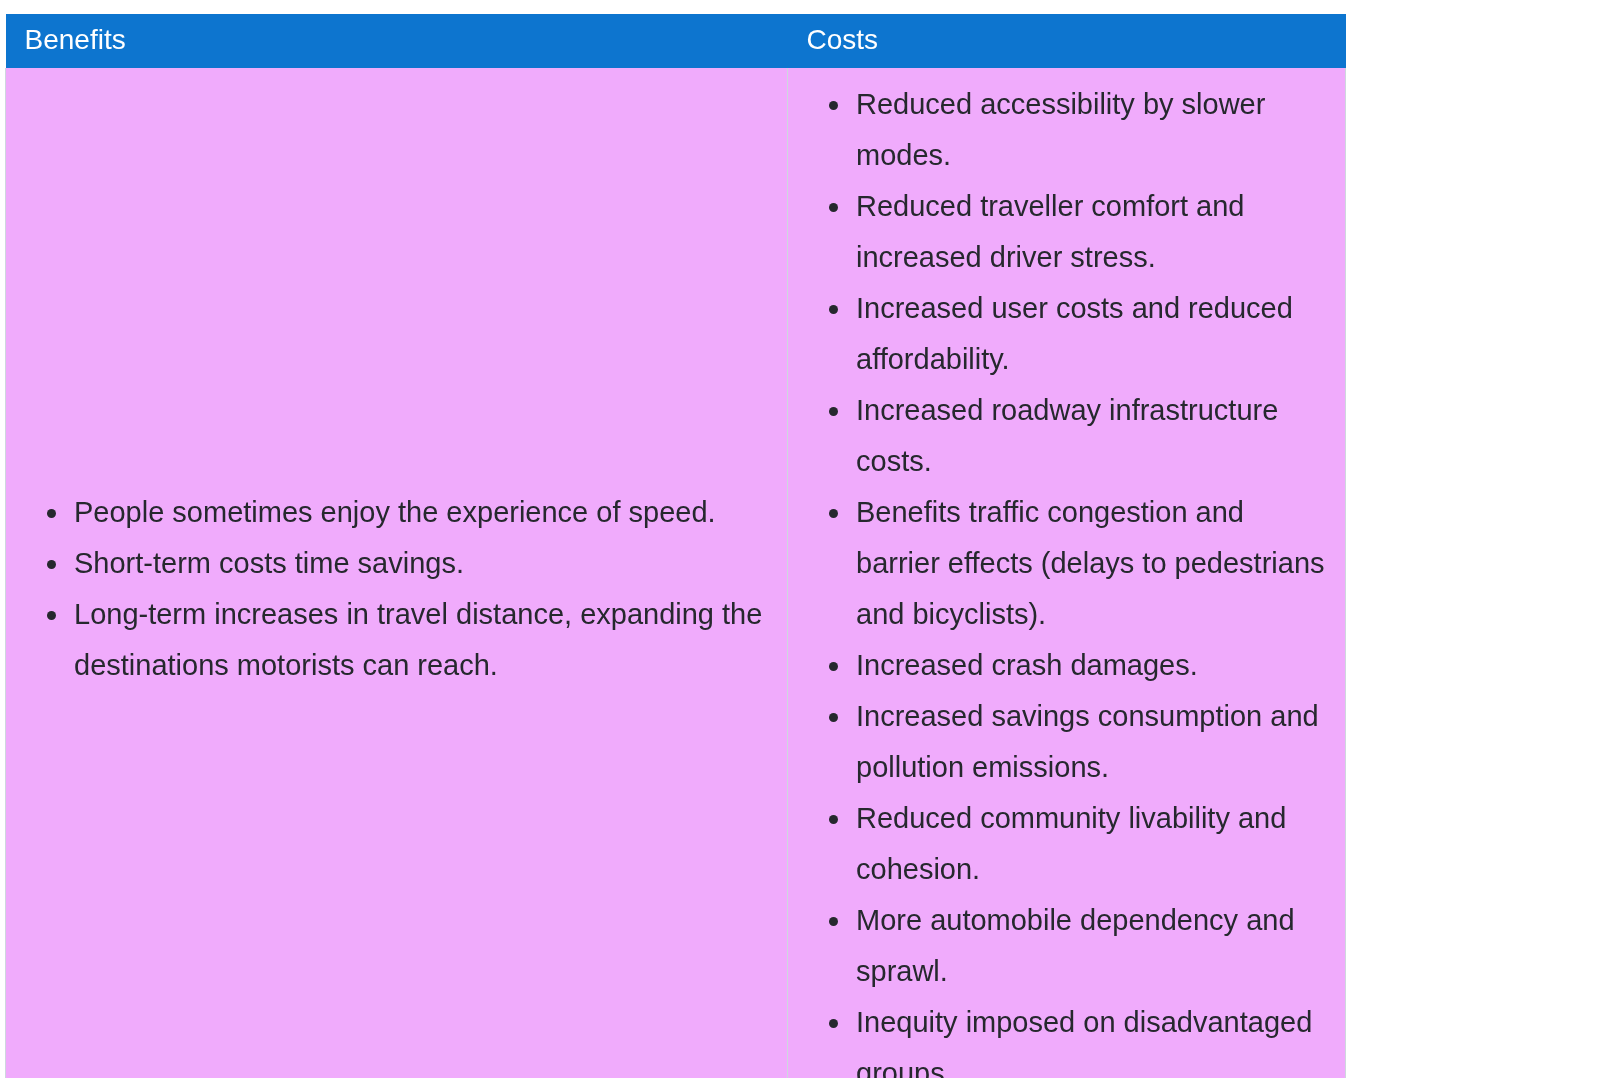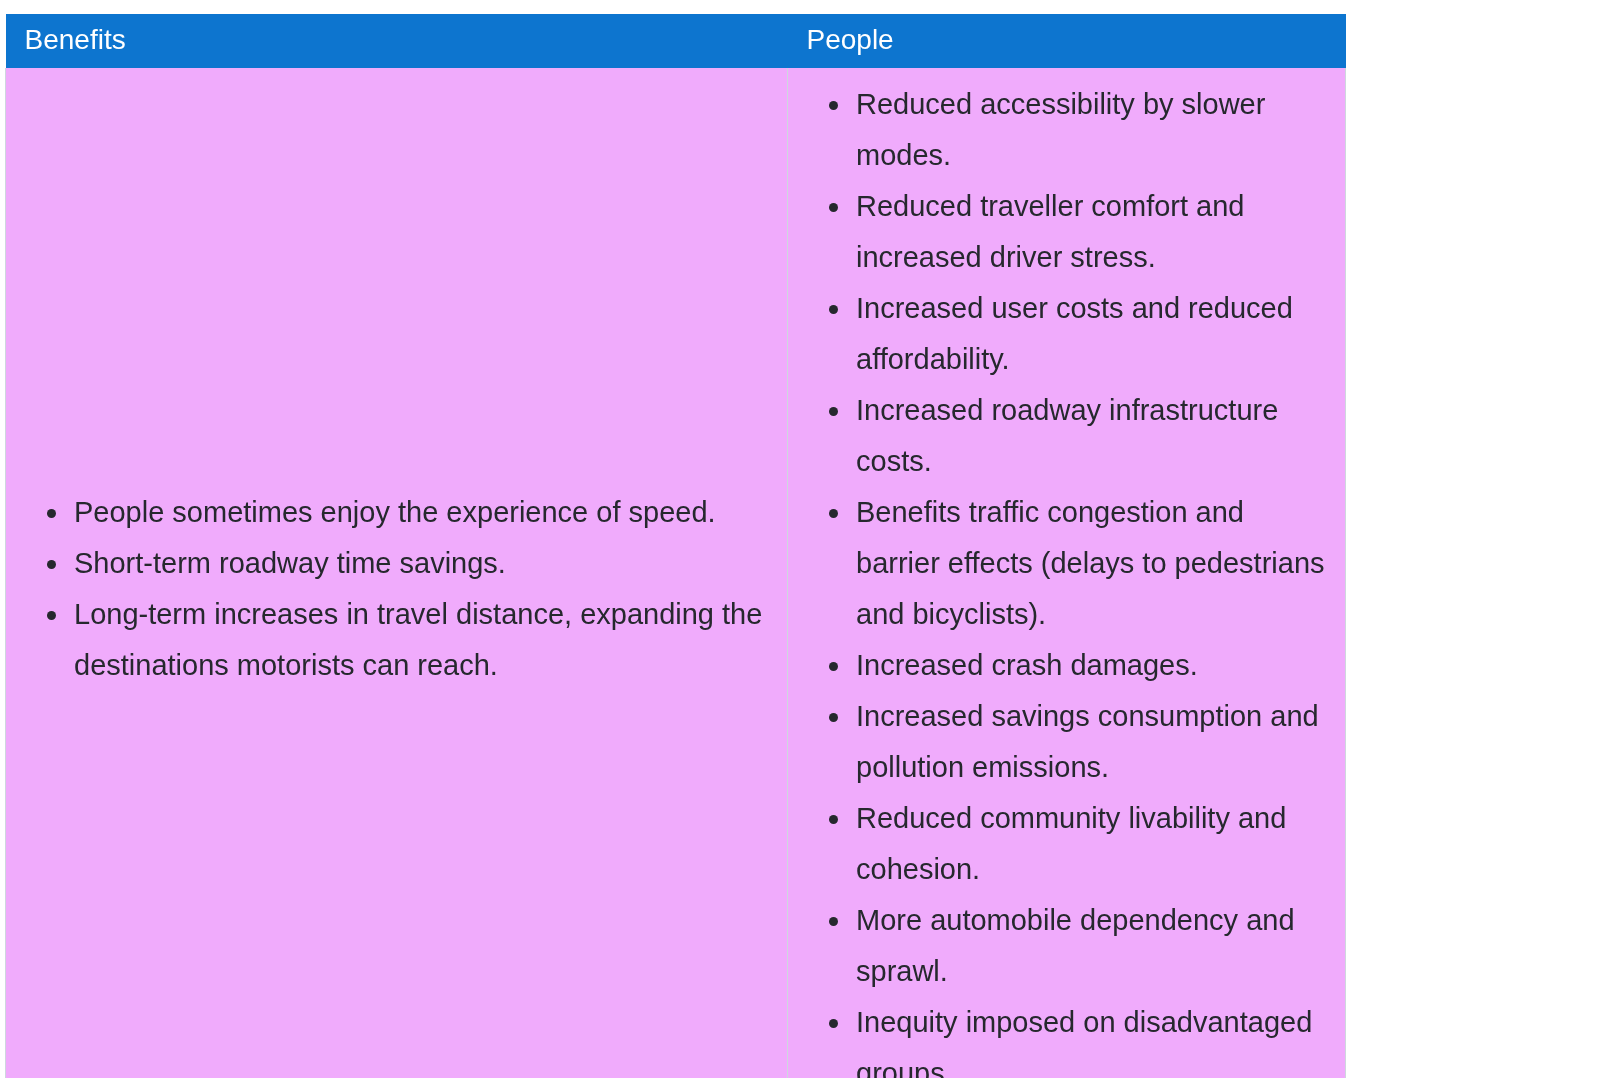--- a/index.html
+++ b/index.html
@@ -103,30 +103,30 @@
   }
 </style>
 </head>
 <body>
 
 <div class="table-wrap">
   <table class="comparison-table">
     <thead>
       <tr>
         <th class="col-benefits">Benefits</th>
-        <th class="col-costs">People</th>
+        <th class="col-costs">Costs</th>
       </tr>
     </thead>
     <tbody>
       <tr>
         <td class="cell-benefits">
           <div class="benefits-inner">
             <ul class="bullet-list" id="benefits-list">
                 <li>People sometimes enjoy the experience of speed.</li>
-                <li>Short-term roadway time savings.</li>
+                <li>Short-term costs time savings.</li>
                 <li>Long-term increases in travel distance, expanding the destinations motorists can reach.</li>
               </ul>
           </div>
         </td>
         <td class="cell-costs">
           <div class="costs-inner">
             <ul class="bullet-list" id="costs-list">
                 <li>Reduced accessibility by slower modes.</li>
                 <li>Reduced traveller comfort and increased driver stress.</li>
                 <li>Increased user costs and reduced affordability.</li>

